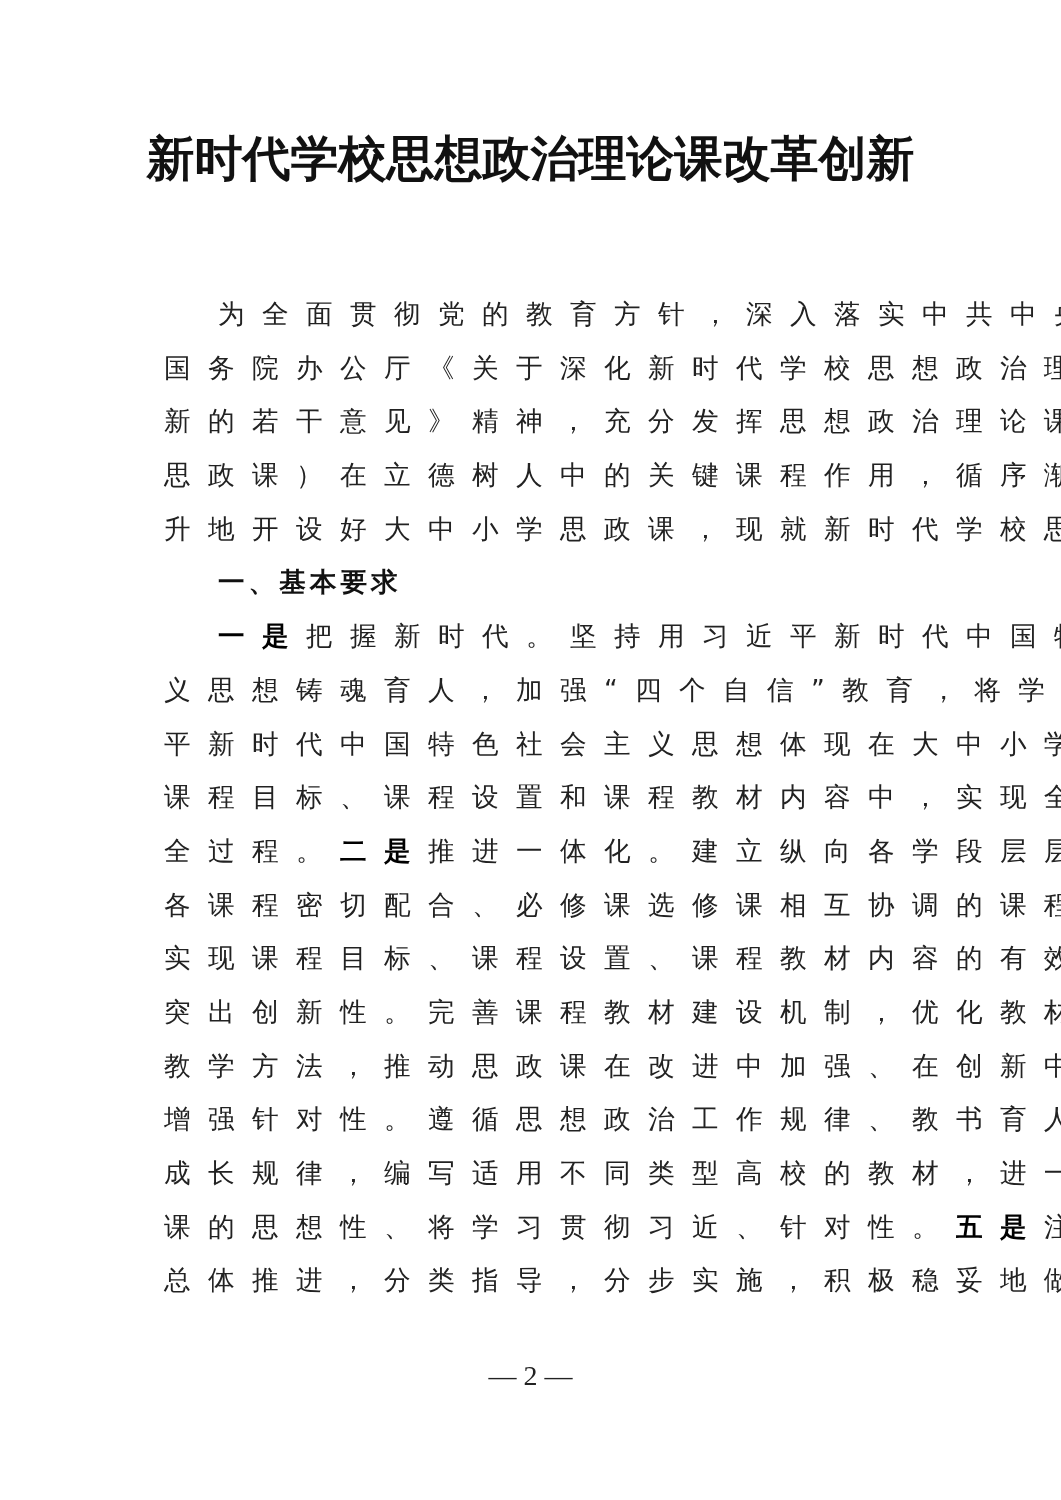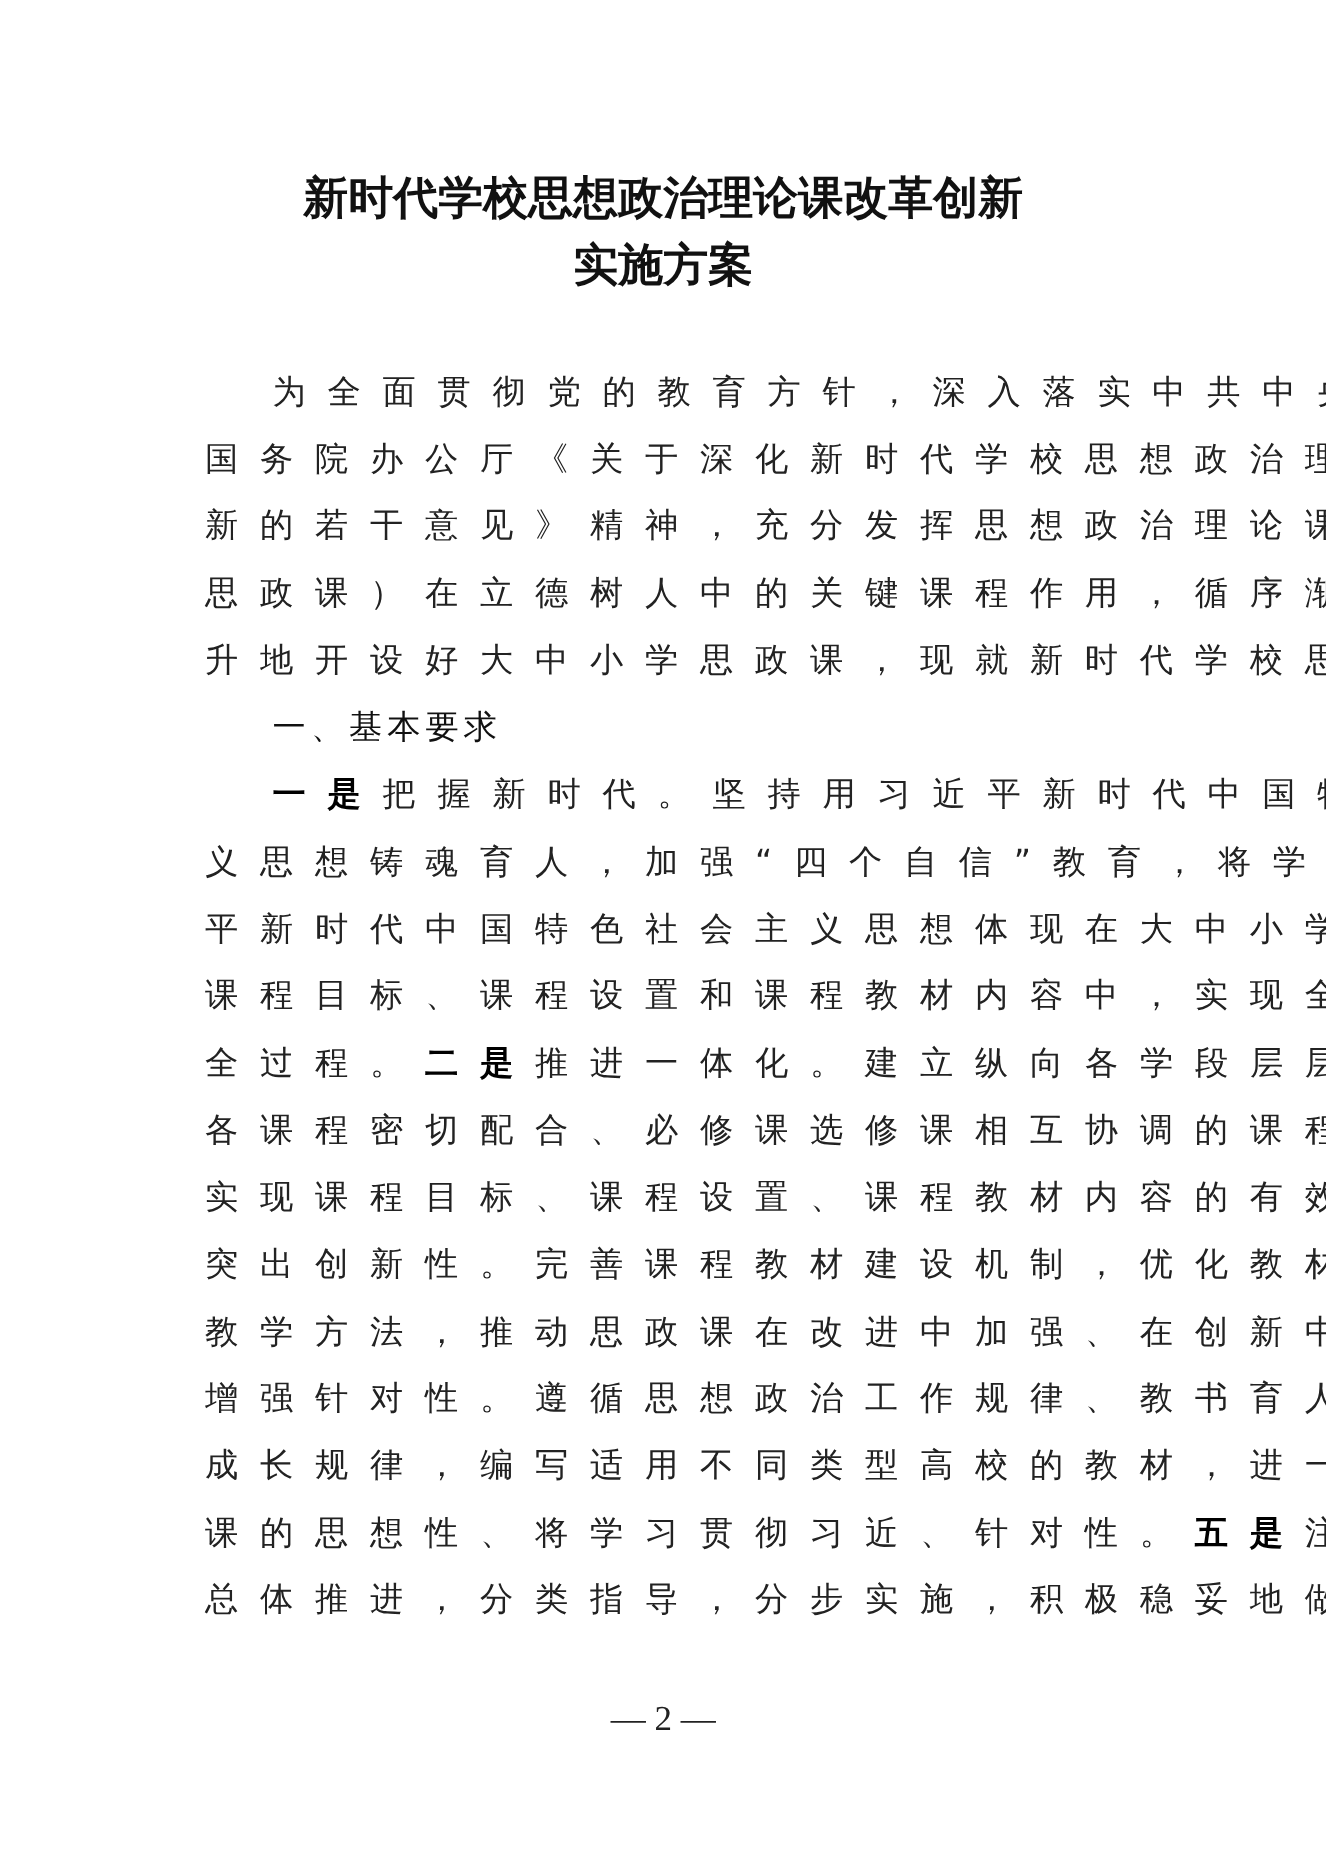--- a/index.html
+++ b/index.html
@@ -1,46 +1,45 @@
 <!DOCTYPE html>
 <html><head>
 <meta charset="utf-8">
 <style>
   html, body { margin: 0; padding: 0; background: #ffffff; }
   body { width: 1061px; height: 1500px; position: relative; overflow: hidden; }
   .page { position: absolute; left: 0; top: 0; width: 1061px; height: 1500px; background: #fff; }
   .title {
     position: absolute; left: 0; width: 1061px; text-align: center;
     font-family: "DejaVu Serif", "Liberation Serif", serif;
-    font-weight: bold; font-size: 36px; color: #111; letter-spacing: 0px;
+    font-weight: bold; font-size: 48px; color: #111; letter-spacing: 0px;
     line-height: 56px;
   }
   .title.l1 { top: 130px; }
   .title.l2 { top: 184px; }
   .body {
     position: absolute; left: 164px; top: 287px; width: 740px;
     font-family: "DejaVu Sans", "Liberation Sans", sans-serif;
     font-size: 26.6px; color: #222; line-height: 53.7px;
     letter-spacing: 17.4px;
   }
   .line { white-space: nowrap; height: 53.7px; }
   .indent { padding-left: 54px; }
   .b { font-weight: bold; color: #000; text-align: right; }
-  .heading { font-family: "DejaVu Sans", "Liberation Sans", sans-serif; font-weight: normal; letter-spacing: 4px; color:#111; }
+  .heading { font-family: "DejaVu Sans", "Liberation Sans", sans-serif; font-weight: bold; letter-spacing: 4px; color:#111; }
   .footer {
     position: absolute; top: 1360px; left: 0; width: 1061px; text-align: center;
     font-family: "Liberation Serif", "DejaVu Serif", serif; font-size: 28px; color: #222;
   }
 </style>
 </head>
 <body>
 
 <div class="page">
   <div class="title l1">新时代学校思想政治理论课改革创新</div>
-  <div class="title l2">实施方案</div>
 
   <div class="body">
     <div class="line indent">为全面贯彻党的教育方针，深入落实中共中央办公厅、</div>
     <div class="line">国务院办公厅《关于深化新时代学校思想政治理论课改革创</div>
     <div class="line">新的若干意见》精神，充分发挥思想政治理论课（以下简称</div>
     <div class="line">思政课）在立德树人中的关键课程作用，循序渐进、螺旋上</div>
     <div class="line">升地开设好大中小学思政课，现就新时代学校思政课课程教</div>
 
     <div class="line indent heading">一、基本要求</div>
 

